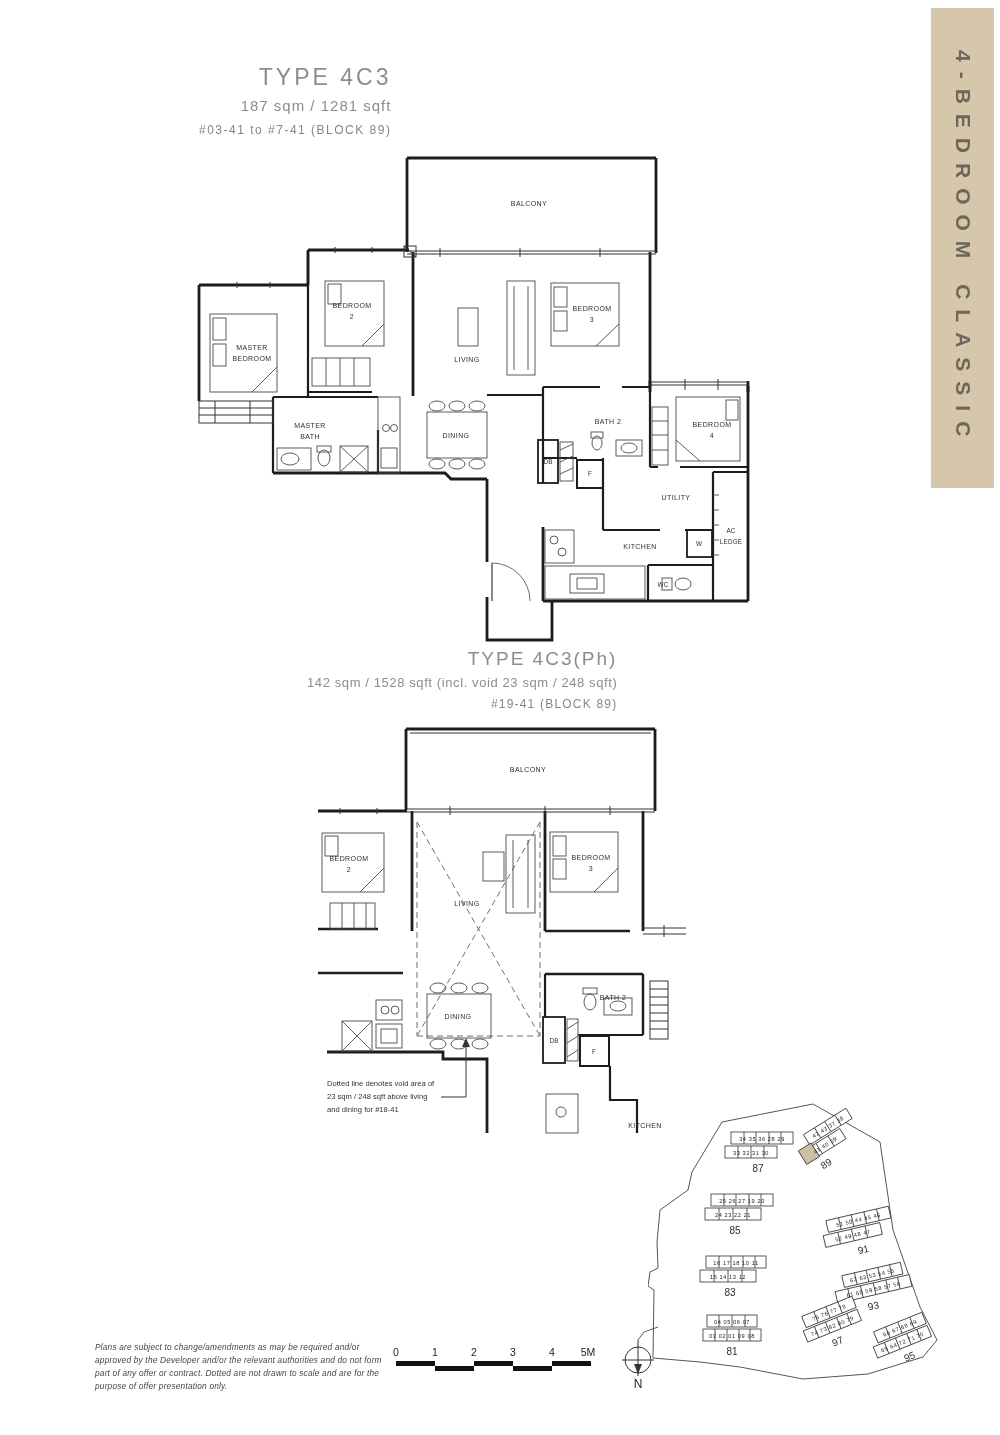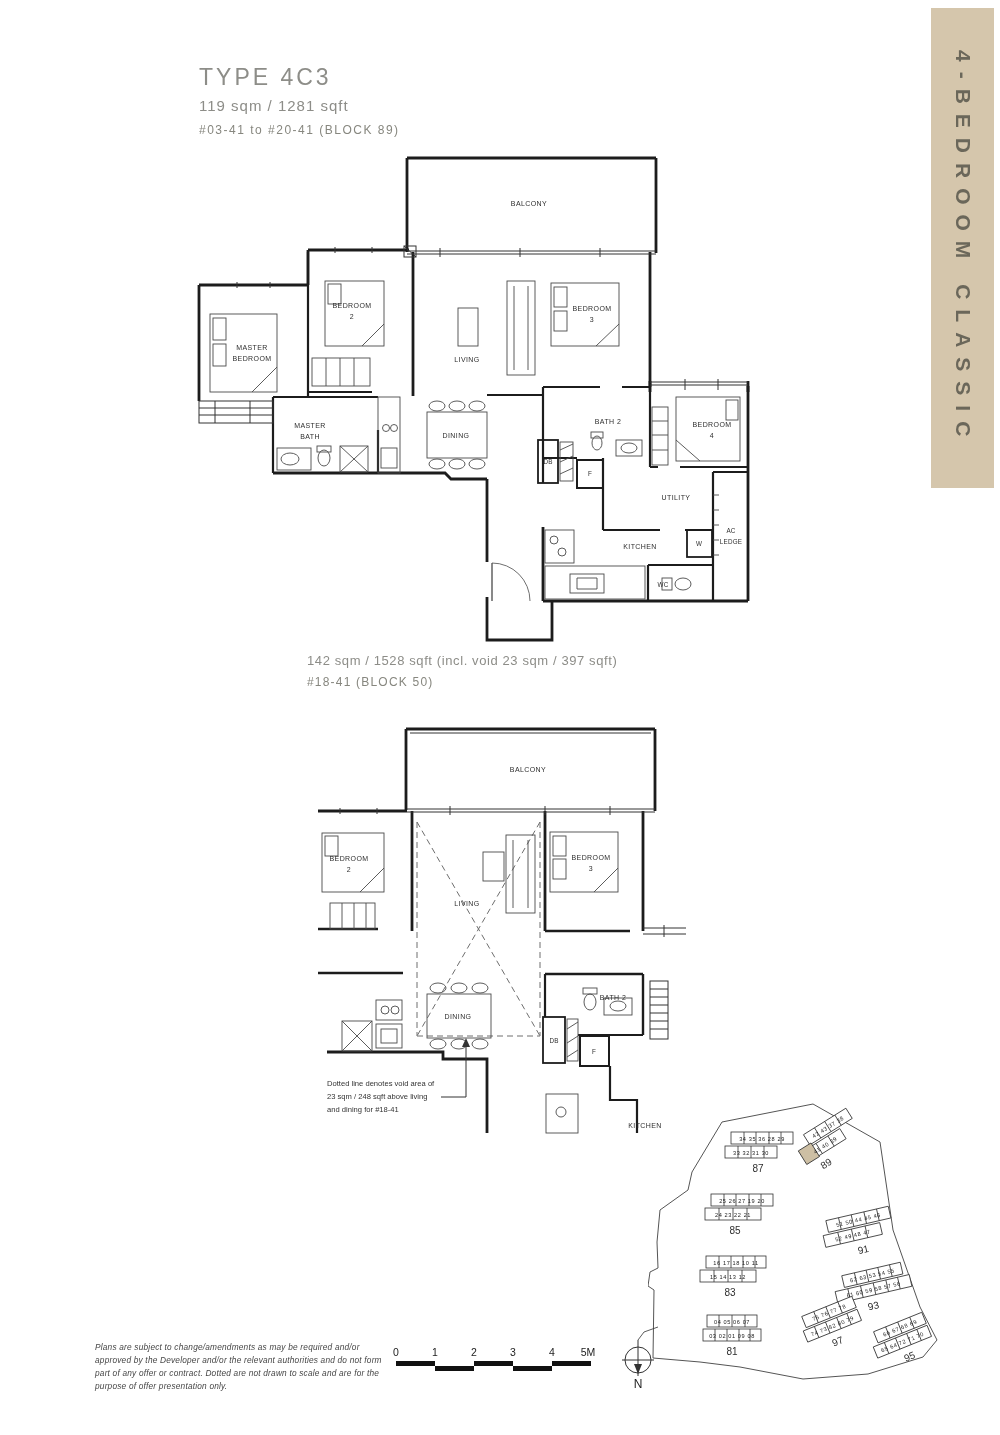--- a/index.html
+++ b/index.html
@@ -1,18 +1,18 @@
 <!DOCTYPE html>
 <html><head>
 <meta charset="utf-8">
 <style>
   html,body{margin:0;padding:0;background:#fff;}
   #page{position:relative;width:1000px;height:1435px;background:#ffffff;overflow:hidden;
         font-family:"Liberation Sans",sans-serif;}
-  .titleblock{position:absolute;color:#8d8d88;}
+  .titleblock{position:absolute;color:#8d8d88;text-align:right;}
   .t-main{font-size:23px;letter-spacing:3px;color:#8d8d88;}
   .t-area{font-size:15px;letter-spacing:1px;margin-top:6px;color:#8d8d88;}
   .t-units{font-size:12px;letter-spacing:1.5px;margin-top:9px;color:#87877f;}
   .t-main2{font-size:19px;letter-spacing:2px;color:#8d8d88;}
   .t-area2{font-size:13px;letter-spacing:0.6px;margin-top:5px;color:#8d8d88;}
   .t-units2{font-size:12px;letter-spacing:1.2px;margin-top:7px;color:#87877f;}
   #sidebar{position:absolute;left:931px;top:8px;width:63px;height:480px;background:#d5c6ac;
            display:flex;align-items:center;justify-content:center;}
   #sidebar span{writing-mode:vertical-rl;font-size:21px;letter-spacing:10px;color:#6b675a;
            font-weight:bold;white-space:nowrap;}
@@ -27,22 +27,22 @@
   #disclaimer{position:absolute;left:95px;top:1341px;width:312px;font-size:8.3px;
           font-style:italic;color:#454545;line-height:1.55;letter-spacing:0.2px;}
 </style>
 </head>
 <body>
 
 <div id="page">
 
   <div class="titleblock" style="left:199px;top:64px;">
     <div class="t-main">TYPE 4C3</div>
-    <div class="t-area">119 sqm / 1281 sqft</div>
-    <div class="t-units">#03-41 to #20-41 (BLOCK 89)</div>
+    <div class="t-area">187 sqm / 1281 sqft</div>
+    <div class="t-units">#03-41 to #7-41 (BLOCK 89)</div>
   </div>
 
   <div id="sidebar">
     <span>4-BEDROOM CLASSIC</span>
   </div>
 
   <svg style="left:190px;top:150px;" width="575" height="500" viewBox="190 150 575 500">
     <g stroke="#1c1c1c" stroke-width="2.8" fill="none">
       <path d="M407,158 H656 M407,158 V252 M656,158 V253"></path>
       <path d="M308,250 H409 M308,250 V285 M199,285 H308 M199,285 V401"></path>
@@ -171,22 +171,23 @@
       <text class="rm" x="676" y="500">UTILITY</text>
       <text class="rm-s" x="731" y="533">AC</text>
       <text class="rm-s" x="731" y="544">LEDGE</text>
       <text class="rm" x="640" y="549">KITCHEN</text>
       <text class="rm-s" x="699" y="546">W</text>
       <text class="rm-s" x="663" y="587">WC</text>
     </g>
   </svg>
 
   <div class="titleblock" style="left:307px;top:648px;">
-    <div class="t-area2">142 sqm / 1528 sqft (incl. void 23 sqm / 397 sqft)</div>
-    <div class="t-units2">#18-41 (BLOCK 50)</div>
+    <div class="t-main2">TYPE 4C3(Ph)</div>
+    <div class="t-area2">142 sqm / 1528 sqft (incl. void 23 sqm / 248 sqft)</div>
+    <div class="t-units2">#19-41 (BLOCK 89)</div>
   </div>
 
   <svg style="left:295px;top:720px;" width="395" height="420" viewBox="295 720 395 420">
     <g stroke="#1c1c1c" stroke-width="2.8" fill="none">
       <path d="M406,729 H655 M406,729 V810 M655,729 V811"></path>
       <path d="M412,811 V931"></path>
       <path d="M318,811 H407"></path>
       <path d="M545,811 V931"></path>
       <path d="M643,811 V931"></path>
       <path d="M327,1052 H443 V1059 H487 V1133"></path>

